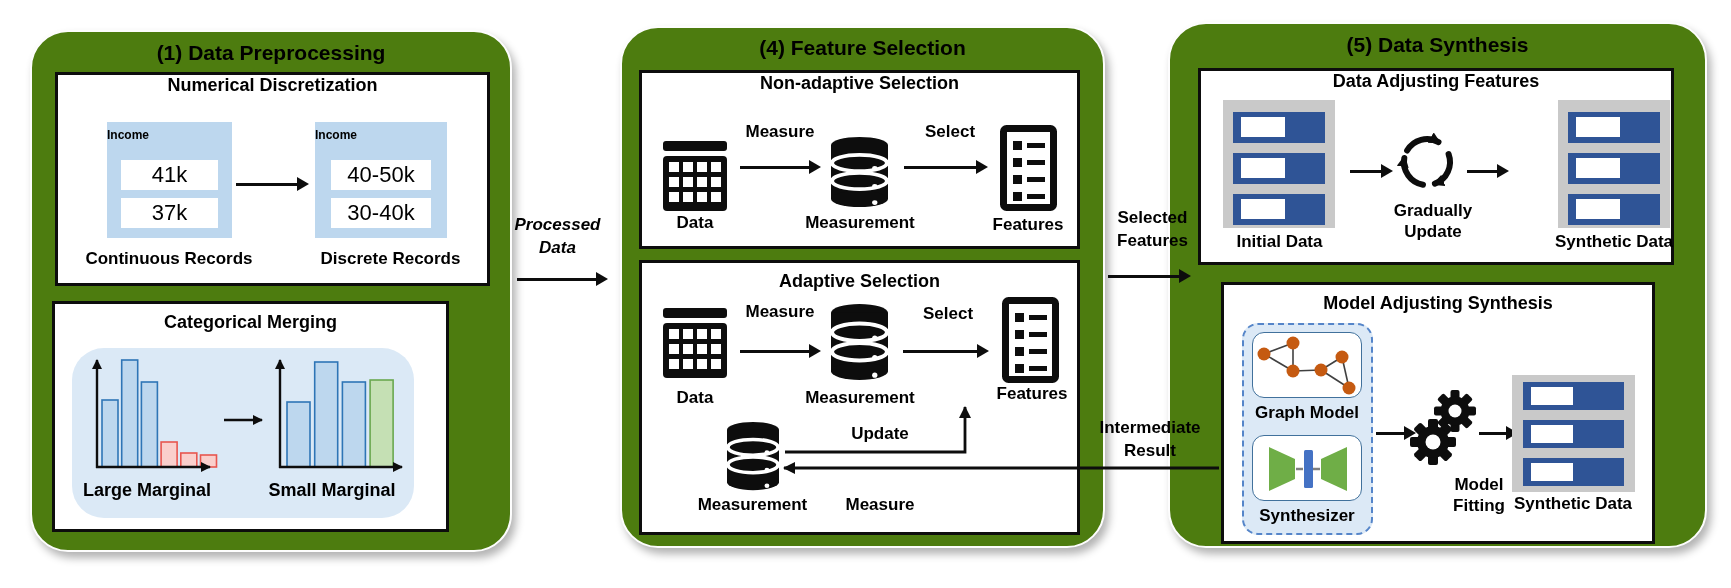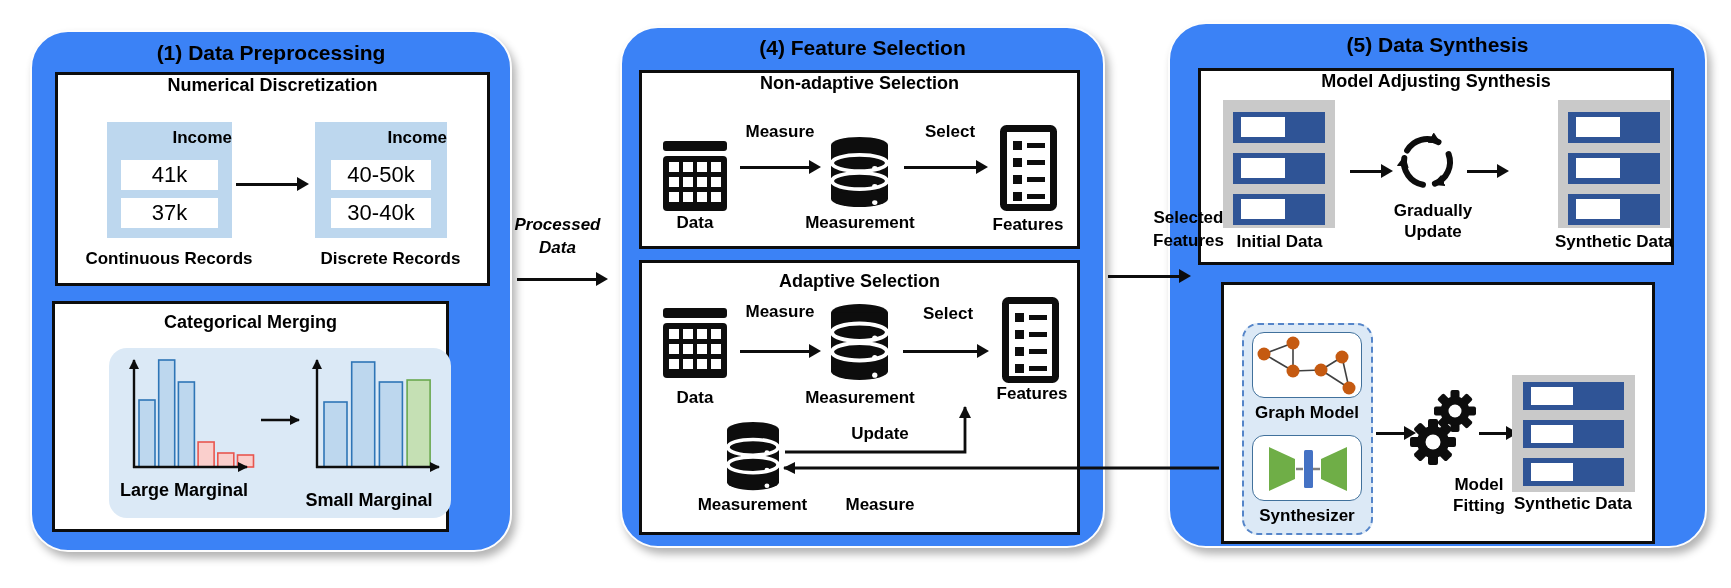--- a/index.html
+++ b/index.html
@@ -1,32 +1,32 @@
 <!DOCTYPE html>
 <html><head>
 <meta charset="utf-8">
 <style>
   html,body{margin:0;padding:0;background:#fff;}
   .canvas{position:relative;width:1731px;height:588px;background:#fff;overflow:hidden;
           font-family:"Liberation Sans",sans-serif;color:#000;}
   .abs{position:absolute;}
-  .panel{position:absolute;background:#3b82f6;border-radius:38px;
+  .panel{position:absolute;background:#4d7c0f;border-radius:38px;
          box-shadow:4px 6px 9px rgba(0,0,0,0.30);border:2px solid #fdfdfd;box-sizing:border-box;}
   .ptitle{position:absolute;left:0;right:0;text-align:center;font-weight:bold;font-size:21px;}
   .ibox{position:absolute;background:#fff;border:3px solid #0d0d0d;box-sizing:border-box;}
   .btitle{position:absolute;left:0;right:0;text-align:center;font-weight:bold;font-size:18px;}
   .lbl{position:absolute;text-align:center;font-weight:bold;font-size:17px;line-height:21px;}
   .val{position:absolute;text-align:center;font-size:22px;line-height:30px;}
   .harrow{position:absolute;height:3px;background:#0d0d0d;}
   .harrow:after{content:'';position:absolute;right:-11px;top:-6px;width:0;height:0;
         border-left:12px solid #0d0d0d;border-top:7px solid transparent;border-bottom:7px solid transparent;}
   .bluetable{position:absolute;background:#bdd7ee;}
-  .bluetable .hdr{position:absolute;left:0;right:0;top:6px;text-align:right;font-weight:bold;font-size:17px;}
+  .bluetable .hdr{position:absolute;left:0;right:0;top:6px;text-align:left;font-weight:bold;font-size:12px;}
   .cell{position:absolute;background:#fff;}
-  .chartbg{position:absolute;background:#dbe9f6;border-radius:18px;margin-left:37px;}
+  .chartbg{position:absolute;background:#dbe9f6;border-radius:32px;}
   .bar-blue{fill:#bdd7ee;stroke:#2e75b6;stroke-width:1.6;}
   .bar-red{fill:#facfcc;stroke:#e8564f;stroke-width:1.6;}
   .bar-green{fill:#c5e0b4;stroke:#6aa84f;stroke-width:1.6;}
   .dashedbox{position:absolute;background:#dce9f6;border:2px dashed #5585c9;border-radius:16px;box-sizing:border-box;}
   .miniwhite{position:absolute;background:#fff;border:1.5px solid #41719c;border-radius:12px;box-sizing:border-box;}
   .rowblock{position:absolute;background:#c9c9c9;}
   .rowblock .drow{position:absolute;background:#2f5496;}
   .rowblock .dcell{position:absolute;background:#fff;}
   .gap-label{z-index:5;}
   .overlay{position:absolute;left:0;top:0;z-index:6;pointer-events:none;}
@@ -82,21 +82,21 @@
             <rect x="298.1" y="32.0" width="23" height="87" class="bar-green"></rect>
             <g id="merge-axes" stroke="#0d0d0d" stroke-width="2.4" fill="none">
             <line x1="25" y1="120" x2="25" y2="12" marker-end="url(#axh)"></line>
             <line x1="24" y1="119" x2="138" y2="119" marker-end="url(#axh)"></line>
             <line x1="208" y1="120" x2="208" y2="12" marker-end="url(#axh)"></line>
             <line x1="207" y1="119" x2="330" y2="119" marker-end="url(#axh)"></line>
             <line x1="152" y1="72" x2="190" y2="72" stroke-width="2.6" marker-end="url(#axh)"></line>
           </g>
         </svg>
         <div class="lbl" style="left:0;width:150px;top:132px;font-size:18px;">Large Marginal</div>
-        <div class="lbl" style="left:185px;width:150px;top:142px;font-size:18px;">Small Marginal</div>
+        <div class="lbl" style="left:185px;width:150px;top:132px;font-size:18px;">Small Marginal</div>
       </div>
     </div>
   </div>
 
   <div class="panel" style="left:620px;top:26px;width:485px;height:522px;">
     <div class="ptitle" style="top:8px;">(4) Feature Selection</div>
 
     <div class="ibox" style="left:17px;top:42px;width:441px;height:179px;">
       <div class="btitle">Non-adaptive Selection</div>
 
@@ -224,21 +224,21 @@
 
       <div class="lbl" style="left:188px;width:100px;top:160px;">Update</div>
       <div class="lbl" style="left:188px;width:100px;top:231px;">Measure</div>
     </div>
   </div>
 
   <div class="panel" style="left:1168px;top:22px;width:539px;height:526px;">
     <div class="ptitle" style="top:9px;">(5) Data Synthesis</div>
 
     <div class="ibox" style="left:28px;top:44px;width:476px;height:197px;">
-      <div class="btitle">Model Adjusting Synthesis</div>
+      <div class="btitle">Data Adjusting Features</div>
 
       <div class="rowblock" style="left:22px;top:29px;width:112px;height:128px;">
         <div class="drow" style="left:10px;top:12px;width:92px;height:31px;">
             <div class="dcell" style="left:8px;top:5px;width:44px;height:20px;"></div>
           </div>
         <div class="drow" style="left:10px;top:53px;width:92px;height:31px;">
             <div class="dcell" style="left:8px;top:5px;width:44px;height:20px;"></div>
           </div>
         <div class="drow" style="left:10px;top:94px;width:92px;height:31px;">
             <div class="dcell" style="left:8px;top:5px;width:44px;height:20px;"></div>
@@ -275,20 +275,21 @@
             <div class="dcell" style="left:8px;top:5px;width:44px;height:20px;"></div>
           </div>
         <div class="drow" style="left:10px;top:94px;width:92px;height:31px;">
             <div class="dcell" style="left:8px;top:5px;width:44px;height:20px;"></div>
           </div>
       </div>
       <div class="lbl" style="left:345px;width:136px;top:160px;">Synthetic Data</div>
     </div>
 
     <div class="ibox" style="left:51px;top:258px;width:434px;height:262px;">
+      <div class="btitle" style="top:8px;">Model Adjusting Synthesis</div>
 
       <div class="dashedbox" style="left:18px;top:38px;width:131px;height:212px;"></div>
 
       <div class="miniwhite" style="left:28px;top:47px;width:110px;height:66px;">
         <svg width="110" height="66" viewBox="0 0 110 66" style="position:absolute;left:0;top:0;">
           <g stroke="#404040" stroke-width="1.6">
             <line x1="11" y1="21" x2="40" y2="10"></line>
               <line x1="40" y1="10" x2="40" y2="38"></line>
               <line x1="11" y1="21" x2="40" y2="38"></line>
             <line x1="40" y1="38" x2="68" y2="37"></line>
@@ -360,26 +361,30 @@
       <div class="lbl" style="left:269px;width:160px;top:208px;">Synthetic Data</div>
     </div>
   </div>
 
   <div class="lbl gap-label" style="left:500px;width:115px;top:213px;line-height:23px;font-style:italic;">
     <div>Processed</div>
     <div>Data</div>
   </div>
   <div class="harrow gap-label" style="left:517px;top:278px;width:80px;"></div>
 
-  <div class="lbl gap-label" style="left:1105px;width:95px;top:206px;line-height:23px;margin-left:36px;">
+  <div class="lbl gap-label" style="left:1105px;width:95px;top:206px;line-height:23px;">
     <div>Selected</div>
     <div>Features</div>
   </div>
   <div class="harrow gap-label" style="left:1108px;top:275px;width:72px;"></div>
 
+  <div class="lbl gap-label" style="left:1088px;width:124px;top:416px;line-height:23px;">
+    <div>Intermediate</div>
+    <div>Result</div>
+  </div>
 
   <svg class="overlay" width="1731" height="588">
     <defs>
       <marker id="ah" markerWidth="13" markerHeight="12" refX="11" refY="6" orient="auto" markerUnits="userSpaceOnUse">
         <path d="M0,0 L12,6 L0,12 z" fill="#0d0d0d"></path>
       </marker>
     </defs>
     <polyline points="785,452 965,452 965,407" fill="none" stroke="#0d0d0d" stroke-width="2.8" marker-end="url(#ah)"></polyline>
     <polyline points="1219,468 784,468" fill="none" stroke="#0d0d0d" stroke-width="2.8" marker-end="url(#ah)"></polyline>
   </svg>

